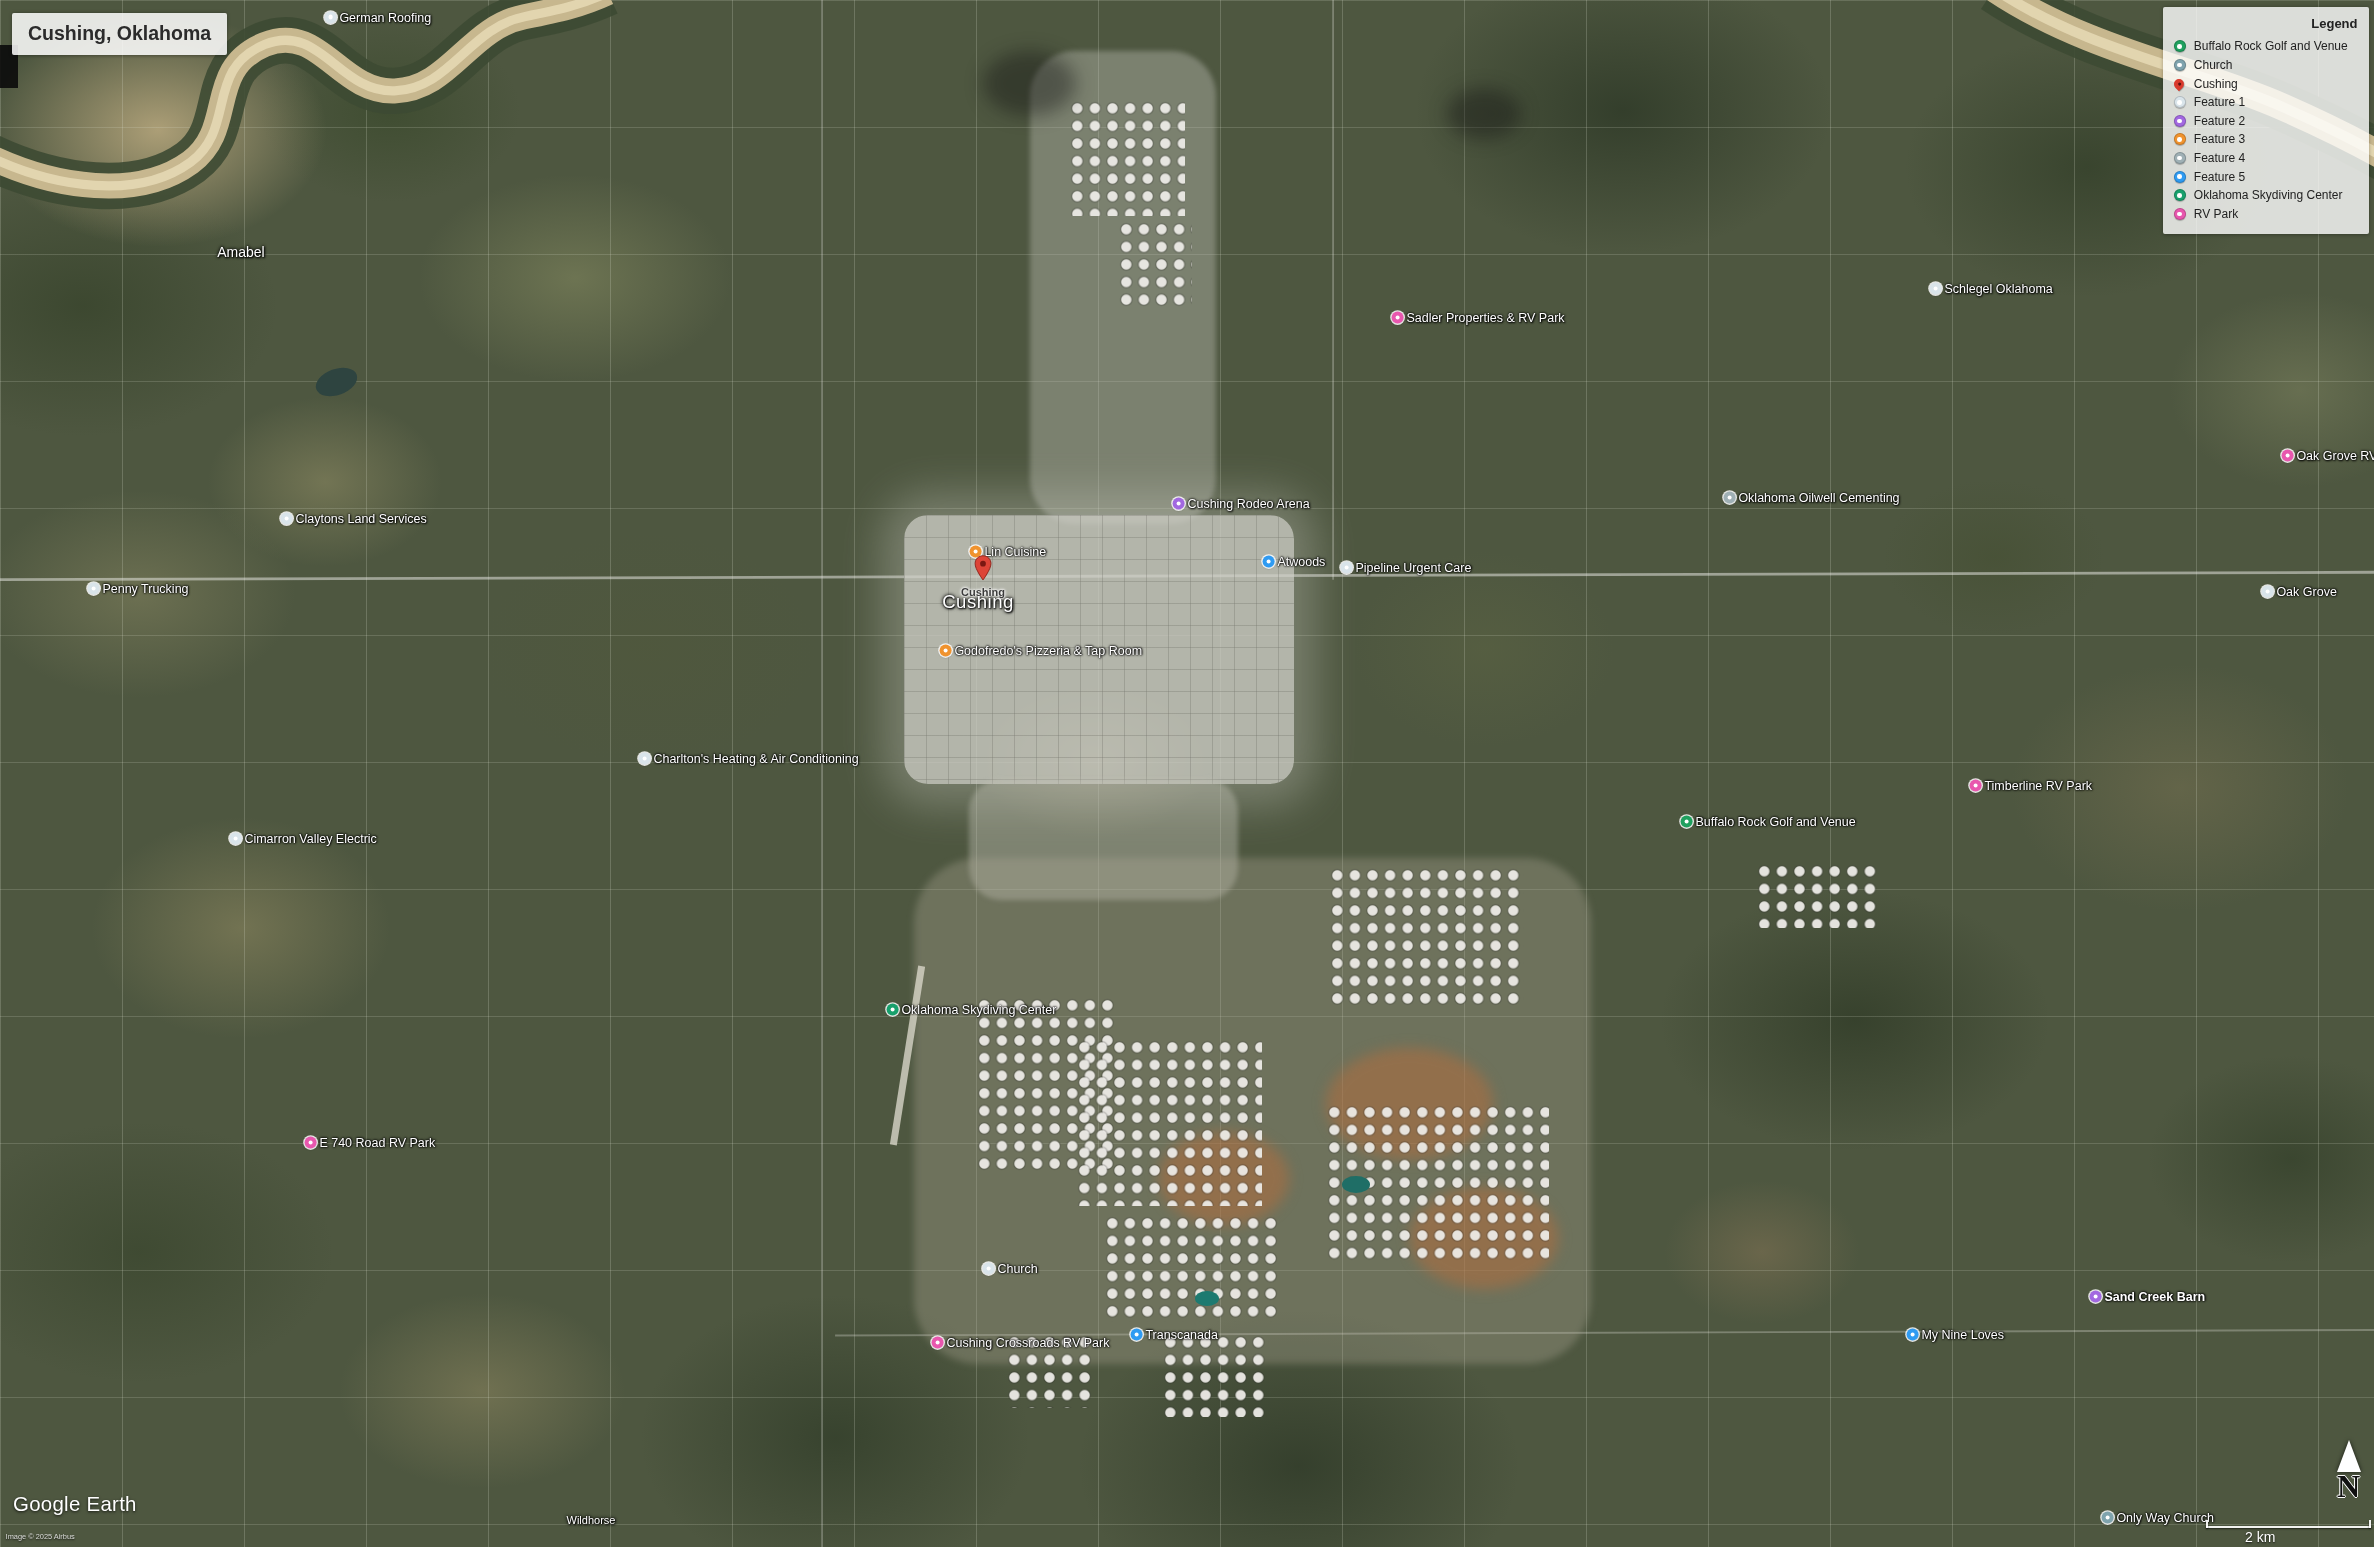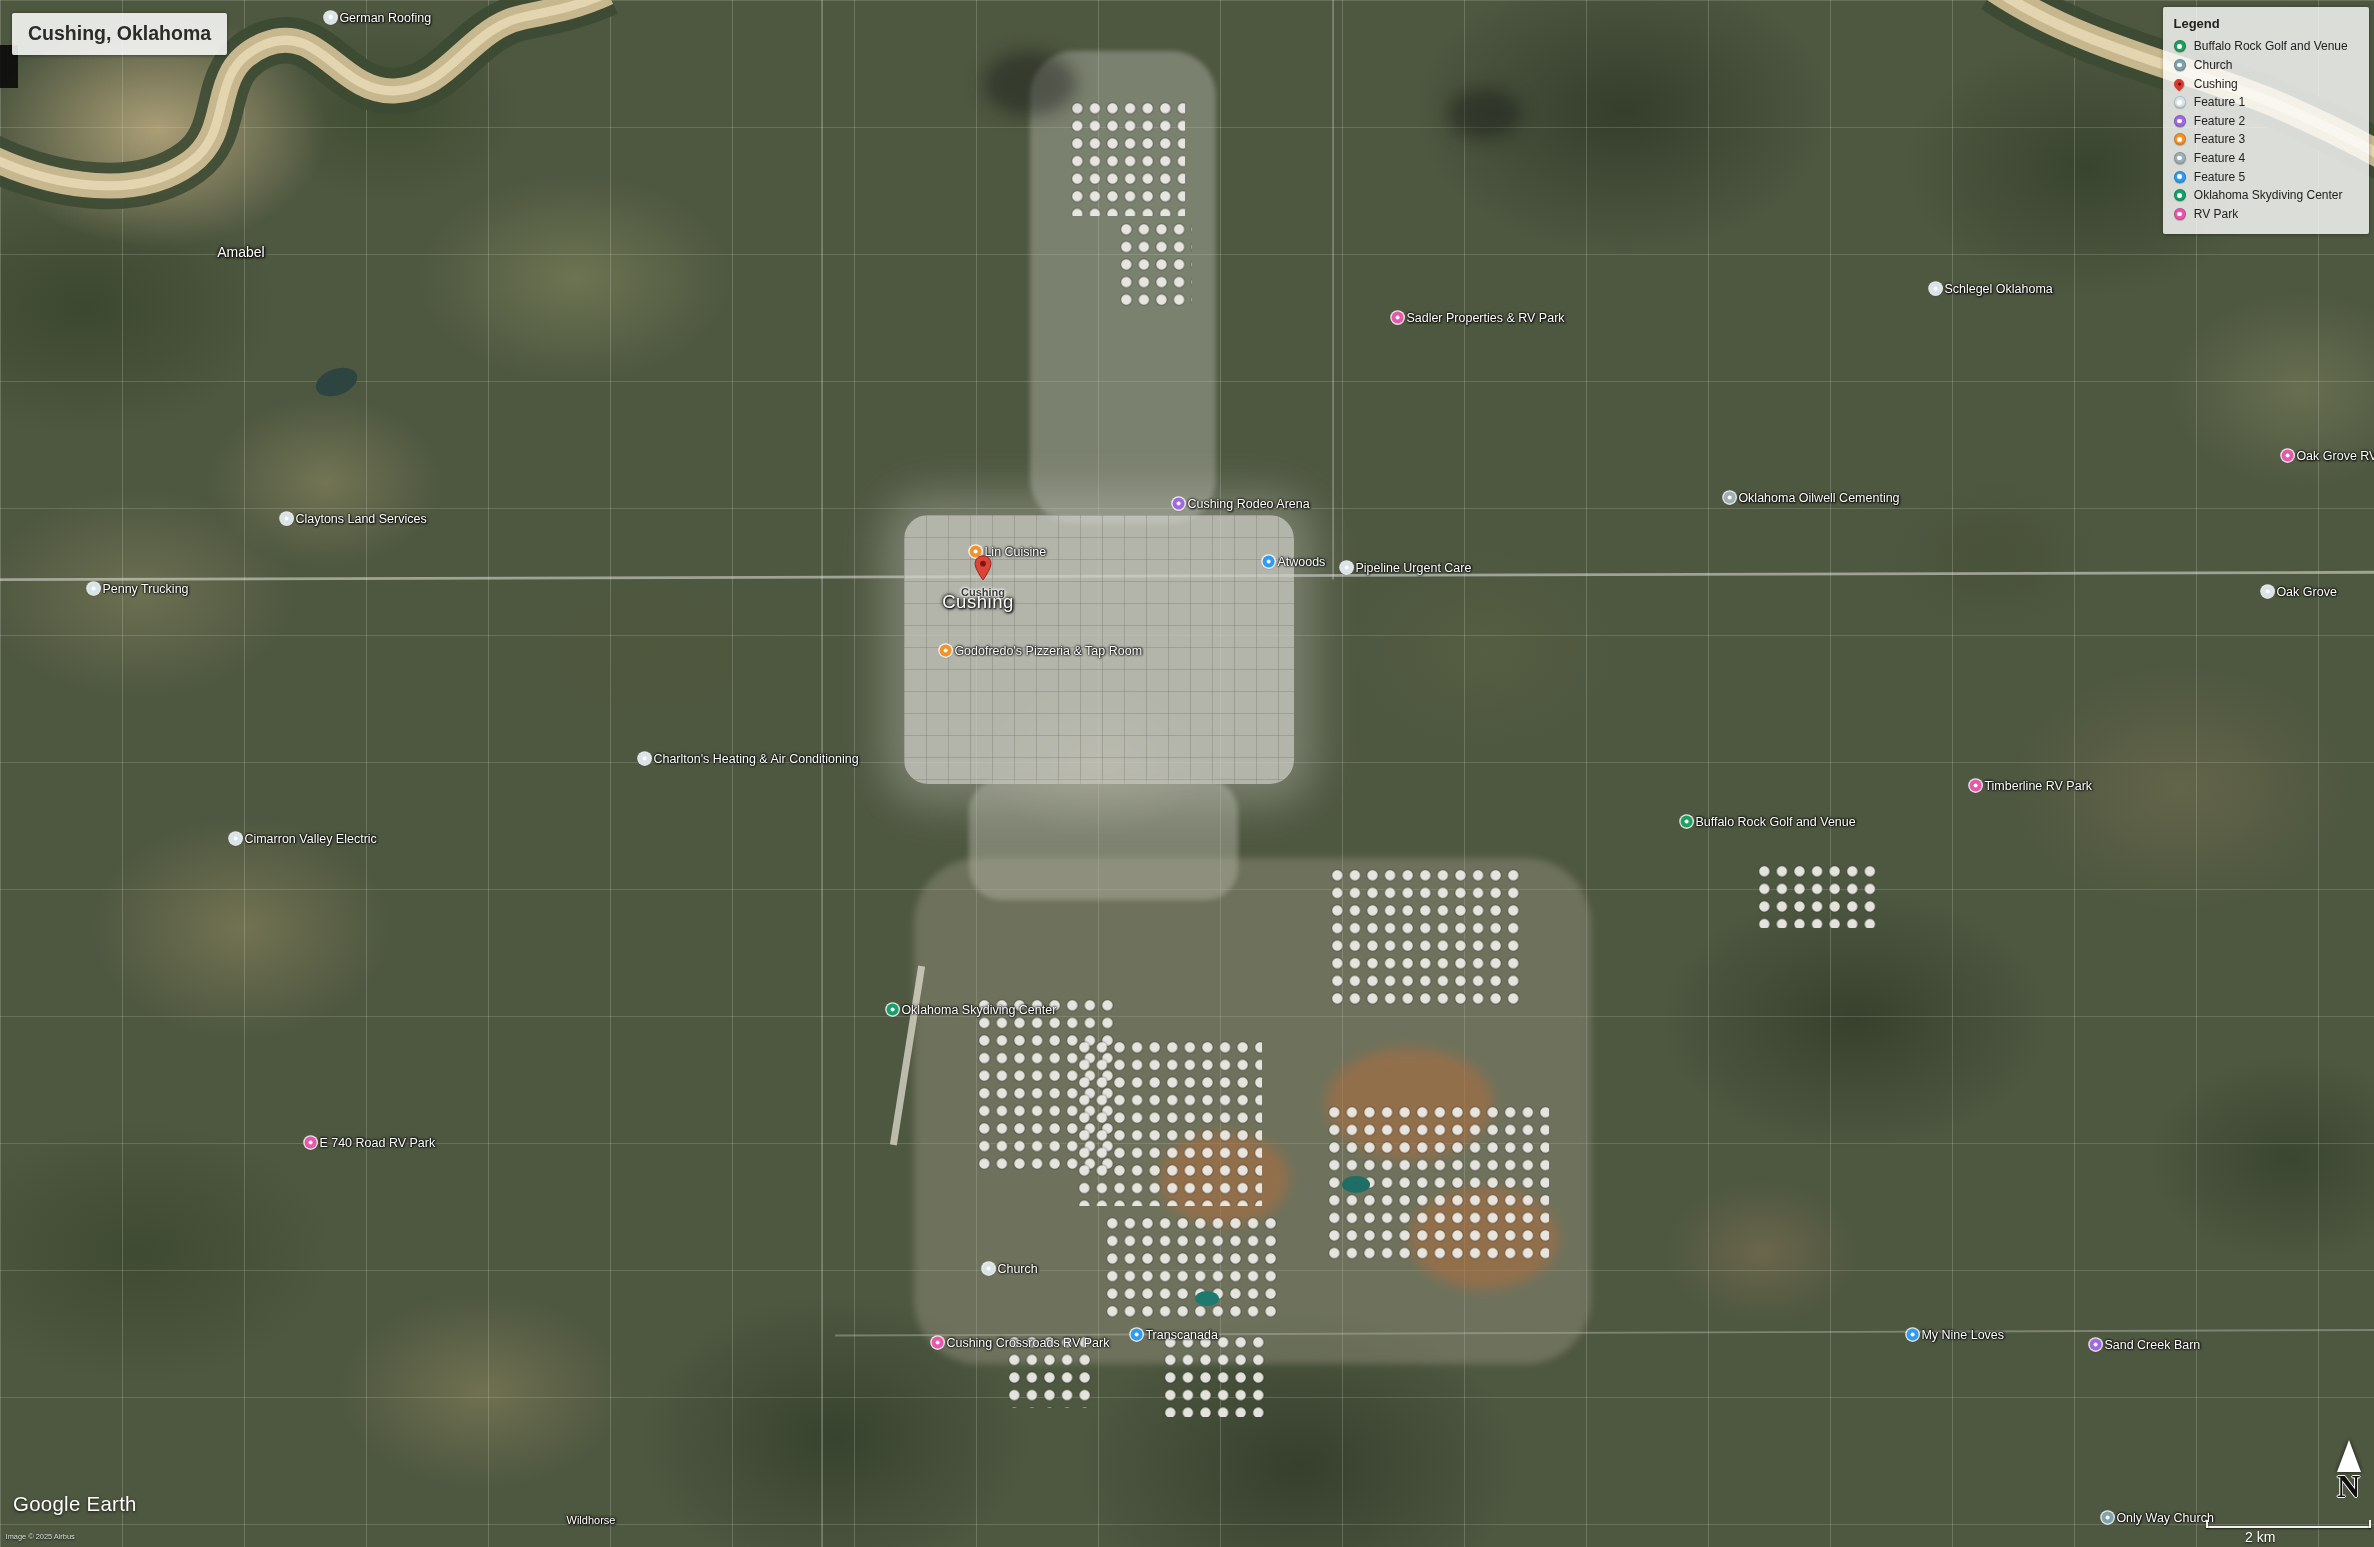--- a/index.html
+++ b/index.html
@@ -70,21 +70,21 @@
   .city-big-label{position:absolute;transform:translate(-50%,-50%);z-index:5;color:#fff;
     letter-spacing:0.5px;text-shadow:0 0 2.8px #000,0 0 4.6px #000,0.9px 0.9px 1.9px #000;white-space:nowrap;}
   
   .title-box{position:absolute;left:12px;top:13px;z-index:20;background:rgba(255,255,255,.85);
     padding:9.3px 16px;font-size:19.5px;font-weight:700;color:#2b2b2b;border-radius:1.9px;
     box-shadow:0 0.9px 3.7px rgba(0,0,0,.35);}
   .black-chip{position:absolute;left:0;top:45px;width:17.6px;height:43px;background:#0b0b0b;
     opacity:.9;z-index:19;}
   .legend{position:absolute;right:6.5px;top:7.4px;width:184px;z-index:20;
     background:rgba(255,255,255,.8);border-radius:1.9px;padding:8.3px 11px 11px;
-    box-shadow:0 0.9px 3.7px rgba(0,0,0,.3);color:#222;}
+    box-shadow:0 0.9px 3.7px rgba(0,0,0,.3);color:#222;text-align:right;}
   .legend-title{font-size:13px;font-weight:700;margin-bottom:6.5px;}
   .legend-row{display:flex;align-items:center;gap:8.3px;height:18.6px;font-size:12px;}
   .legend-dot{width:12px;height:12px;border-radius:50%;position:relative;flex:0 0 auto;
     box-shadow:inset 0 0 0 0.9px rgba(0,0,0,.18),0 0.9px 0.9px rgba(0,0,0,.25);}
   .legend-dot::after{content:'';position:absolute;inset:3.7px;border-radius:50%;background:#fff;}
   .legend-pin{width:10.2px;height:10.2px;margin:0 0.9px;background:#d93a2d;position:relative;
     border-radius:50% 50% 50% 0;transform:rotate(-45deg);flex:0 0 auto;
     box-shadow:0 0.9px 0.9px rgba(0,0,0,.3);}
   .legend-pin::after{content:'';position:absolute;inset:3.7px;border-radius:50%;background:#5c120e;}
   .footer-logo{position:absolute;left:13px;top:1493px;z-index:20;font-size:20.4px;font-weight:500;
@@ -240,21 +240,21 @@
         <span class="marker-label">Cushing Crossroads RV Park</span>
       </div>
       <div class="marker" style="left: 1138px; top: 1335px;">
         <span class="marker-icon" style="background: rgb(47, 155, 242);"></span>
         <span class="marker-label">Transcanada</span>
       </div>
       <div class="marker" style="left: 1914px; top: 1335px;">
         <span class="marker-icon" style="background: rgb(47, 155, 242);"></span>
         <span class="marker-label">My Nine Loves</span>
       </div>
-      <div class="marker" style="left: 2097px; top: 1345px;">
+      <div class="marker" style="left: 2097px; top: 1297px; font-weight: bold;">
         <span class="marker-icon" style="background: rgb(162, 104, 224);"></span>
         <span class="marker-label">Sand Creek Barn</span>
       </div>
       <div class="marker" style="left: 2109px; top: 1518px;">
         <span class="marker-icon" style="background: rgb(127, 163, 173);"></span>
         <span class="marker-label">Only Way Church</span>
       </div>
       <div class="place-label" style="left: 241px; top: 252px; font-size: 14px;">Amabel</div>
       <div class="place-label" style="left: 591px; top: 1520px; font-size: 11px;">Wildhorse</div>
     </div>

